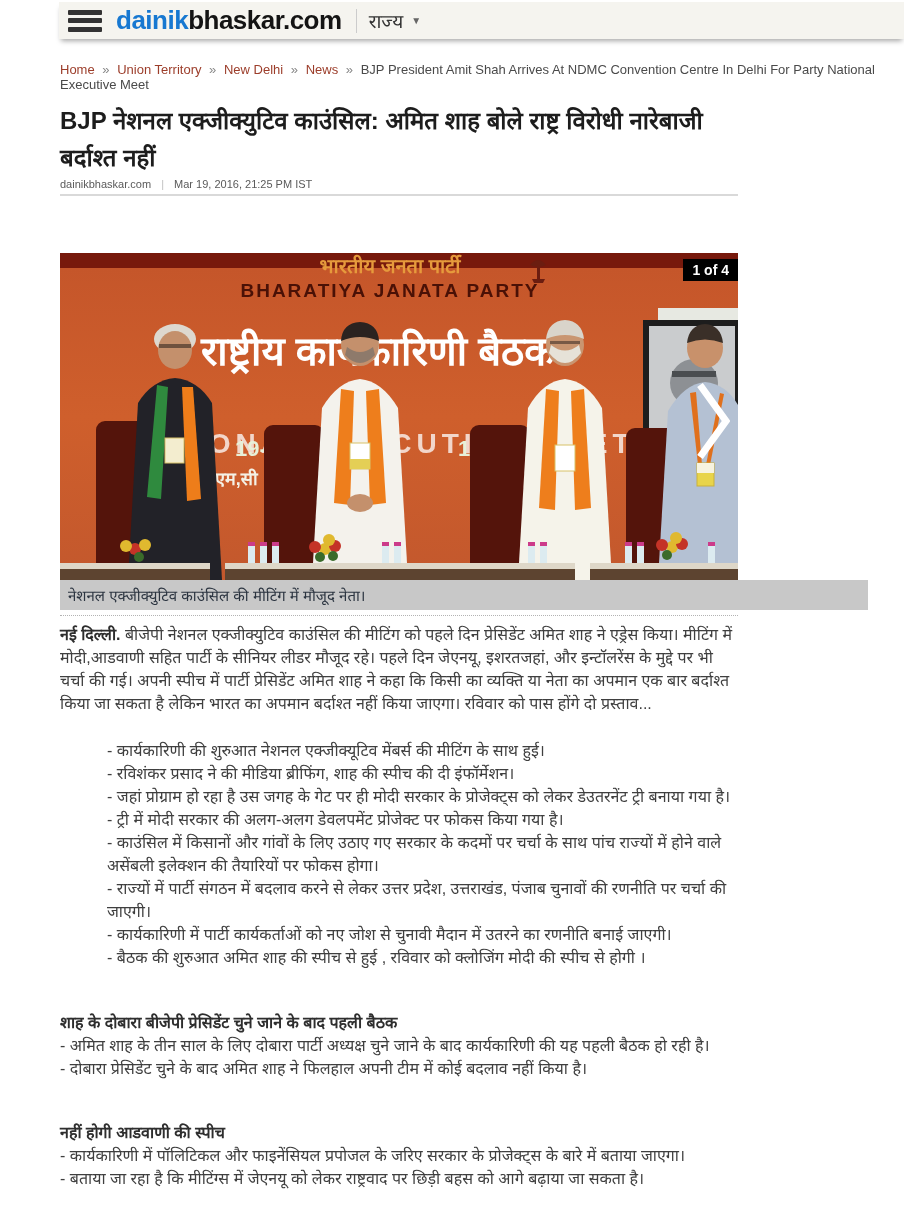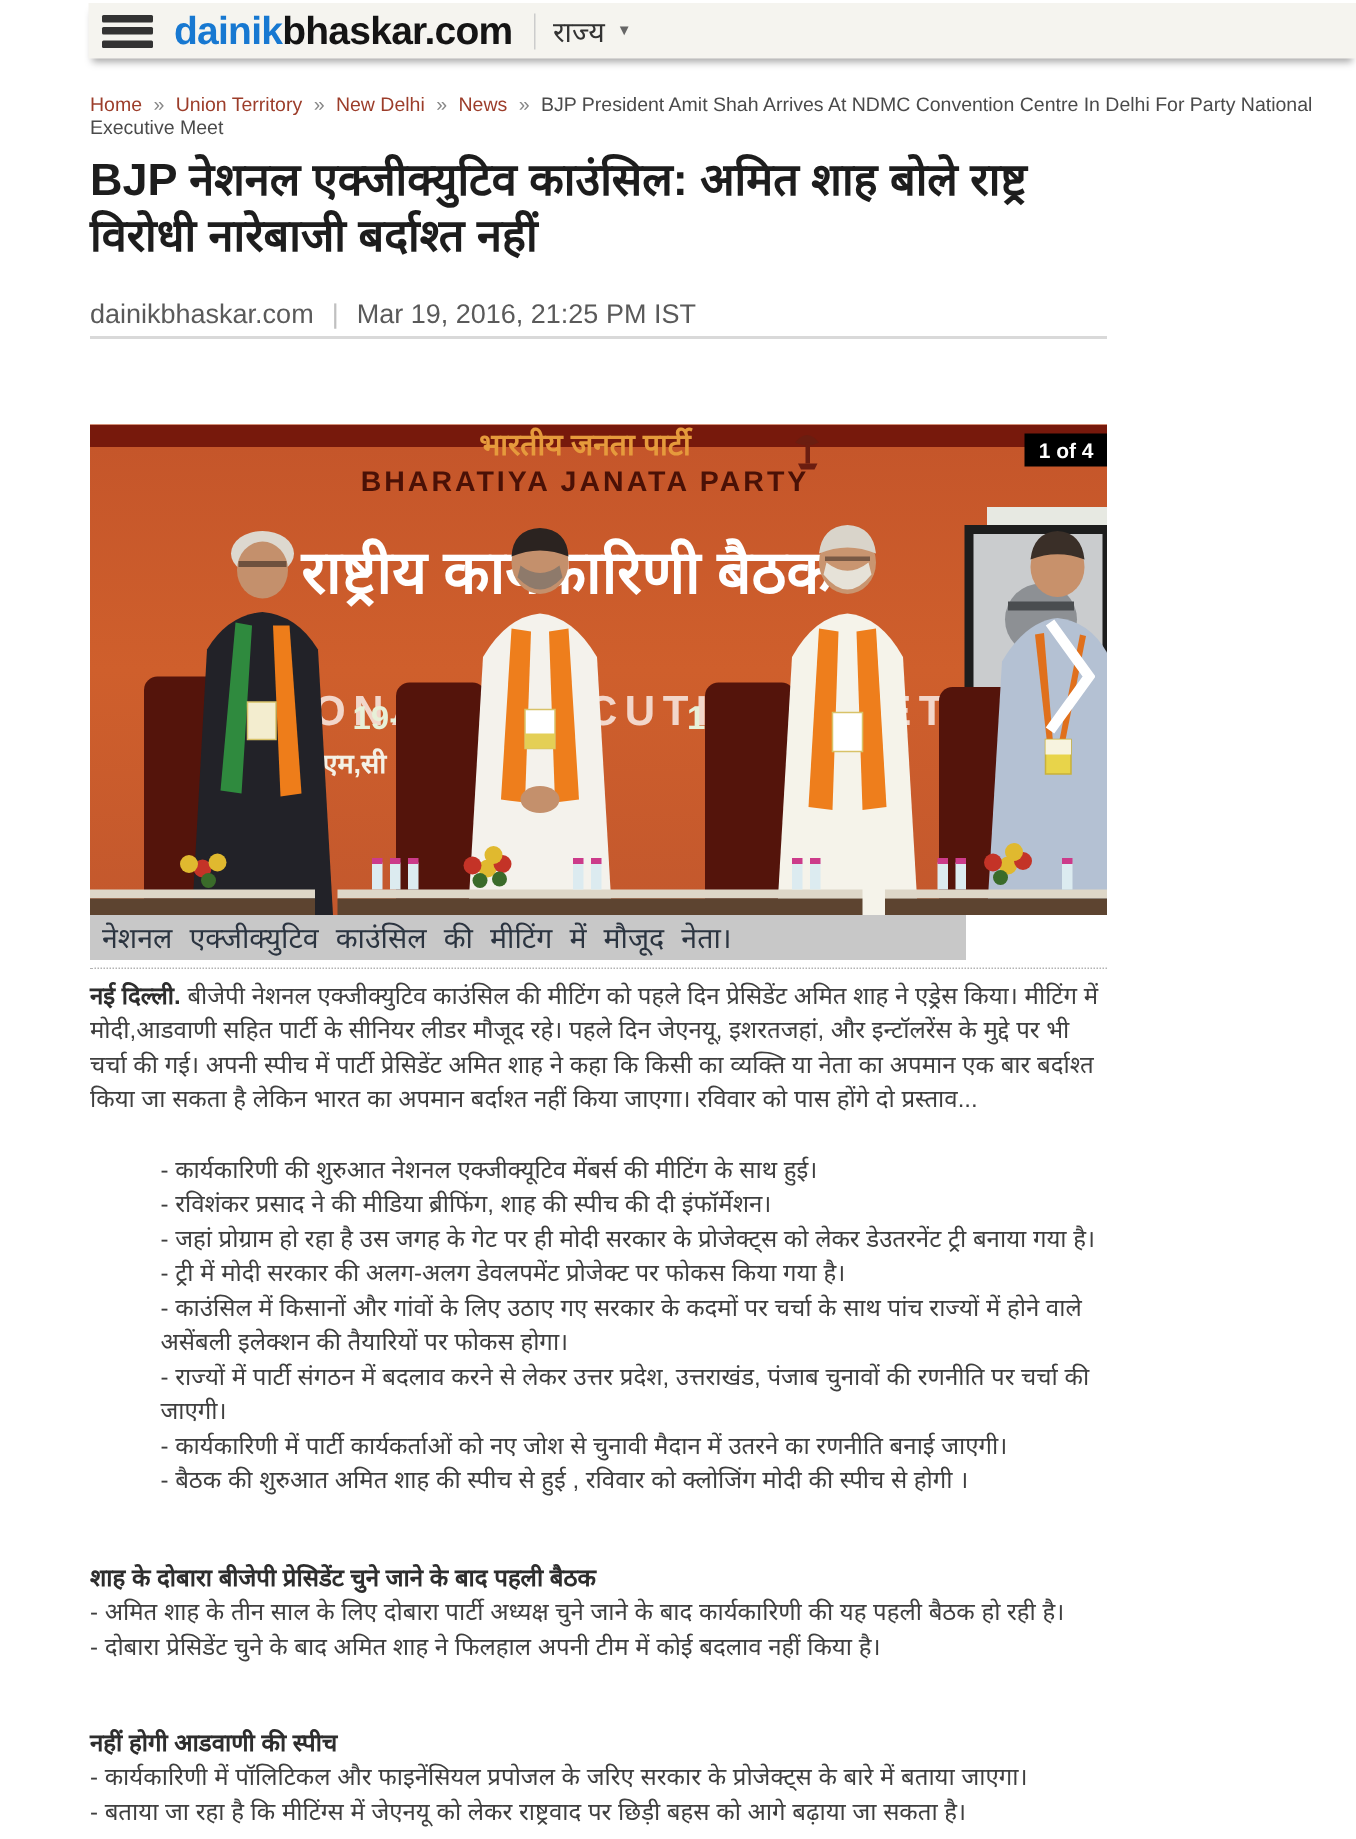--- a/index.html
+++ b/index.html
@@ -22,35 +22,35 @@
   .section-dd .tri { font-size:10px; color:#666; }
 
   
   .content { margin-left:60px; width:828px; }
   .crumbs { margin-top:23px; font-size:13px; color:#555; }
   .crumbs a { color:#9c3d2a; text-decoration:none; cursor:pointer; }
   .crumbs .sep { color:#888; margin:0 4px; }
   .crumbs .cur { color:#4a4a4a; }
 
   .article { width:680px; }
-  h1.headline { margin-top:10px; font-size:30px; line-height:37px; color:#1d1d1d;
+  h1.headline { margin-top:10px; font-size:24px; line-height:37px; color:#1d1d1d;
                 font-weight:bold; }
-  .byline { margin-top:23px; font-size:18px; color:#5a5a5a; }
+  .byline { margin-top:2px; font-size:11px; color:#5a5a5a; }
   .byline .pipe { color:#c0c0c0; margin:0 7px; }
   .rule { margin-top:4px; width:678px; height:0; border-top:2px solid #d9d9d9; }
 
   
   .carousel { position:relative; margin-top:57px; width:678px; }
   .photo-wrap { position:relative; width:678px; height:327px; overflow:hidden; background:#cb5a2a; }
   .counter-badge { position:absolute; top:6px; right:0; background:#000; color:#fff;
                    font-size:14px; font-weight:bold; padding:3px 9px; z-index:5;text-align:center; }
   .next-arrow { position:absolute; right:8px; top:128px; width:34px; height:80px;
                 z-index:5; cursor:pointer; }
-  .caption-bar { width:584px; height:30px; background:#c8c8c8; display:flex; align-items:center;
-                 padding-left:8px; font-size:19px; color:#2b3440;font-family:Liberation Mono, monospace; }
+  .caption-bar { width:808px; height:30px; background:#c8c8c8; display:flex; align-items:center;
+                 padding-left:8px; font-size:15px; color:#2b3440; }
   .dotted { margin-top:5px; width:678px; border-top:1px dotted #b3b3b3; }
 
   
   .bodytext { margin-top:7px; font-size:16px; line-height:23px; color:#3f3f3f; width:680px; }
   .lead b { color:#2d2d2d; }
   .bullets1 { margin-top:24px;margin-left:47px; }
   .sec2 { margin-top:42px; }
   .sec3 { margin-top:41px; }
   .subhead { font-weight:bold; color:#2e2e2e; }
   .line { }

